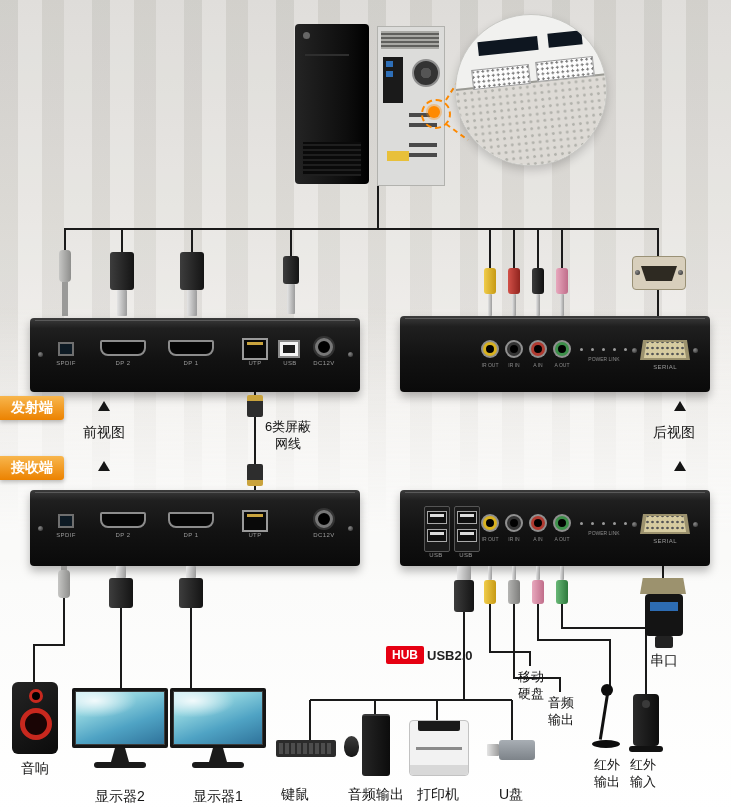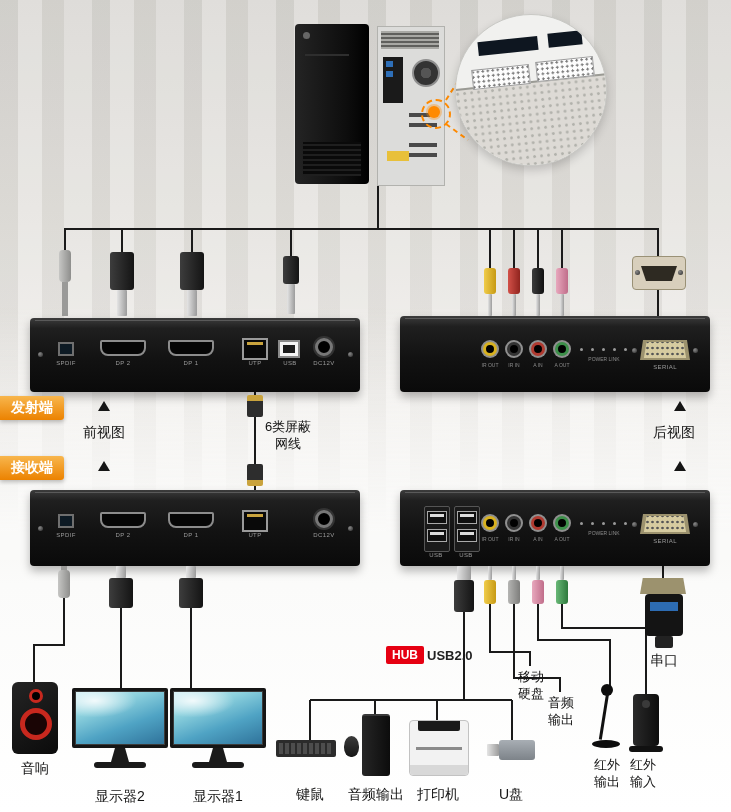--- a/index.html
+++ b/index.html
@@ -266,21 +266,21 @@
     <div class="mon-screen"></div>
     <div class="mon-stand"></div>
     <div class="mon-base"></div>
   </div>
   <div class="abs cn" style="left:170px;top:788px;width:96px;">显示器1</div>
 
   <div class="abs" style="left:276px;top:740px;width:60px;height:17px;background:#2b2b2b;border-radius:2px;">
     <div class="abs" style="left:3px;top:3px;right:3px;bottom:3px;background:repeating-linear-gradient(90deg,#4d4d4d 0 4px,#2b2b2b 4px 6px);"></div>
   </div>
   <div class="abs" style="left:344px;top:736px;width:15px;height:21px;background:linear-gradient(180deg,#3a3a3a,#161616);border-radius:50% 50% 45% 45%;"></div>
-  <div class="abs cn" style="left:280px;top:786px;width:60px;font-family:Liberation Mono, monospace;">键鼠</div>
+  <div class="abs cn" style="left:265px;top:786px;width:60px;font-family:Liberation Mono, monospace;">键鼠</div>
 
   <div class="abs" style="left:362px;top:714px;width:28px;height:60px;background:linear-gradient(90deg,#262626,#0c0c0c);border-radius:3px;border-top:2px solid #3a3a3a;"></div>
   <div class="abs cn" style="left:338px;top:786px;width:76px;">音频输出</div>
 
   <div class="abs" style="left:409px;top:720px;width:58px;height:54px;background:#f2f2f2;border:1px solid #c2c2c2;border-radius:4px;">
     <div class="abs" style="left:8px;top:0;width:42px;height:10px;background:#1a1a1a;border-radius:0 0 2px 2px;"></div>
     <div class="abs" style="left:6px;top:26px;width:46px;height:3px;background:#8a8a8a;"></div>
     <div class="abs" style="left:0;bottom:0;width:100%;height:10px;background:#d8d8d8;border-radius:0 0 4px 4px;"></div>
   </div>
   <div class="abs cn" style="left:409px;top:786px;width:58px;">打印机</div>

